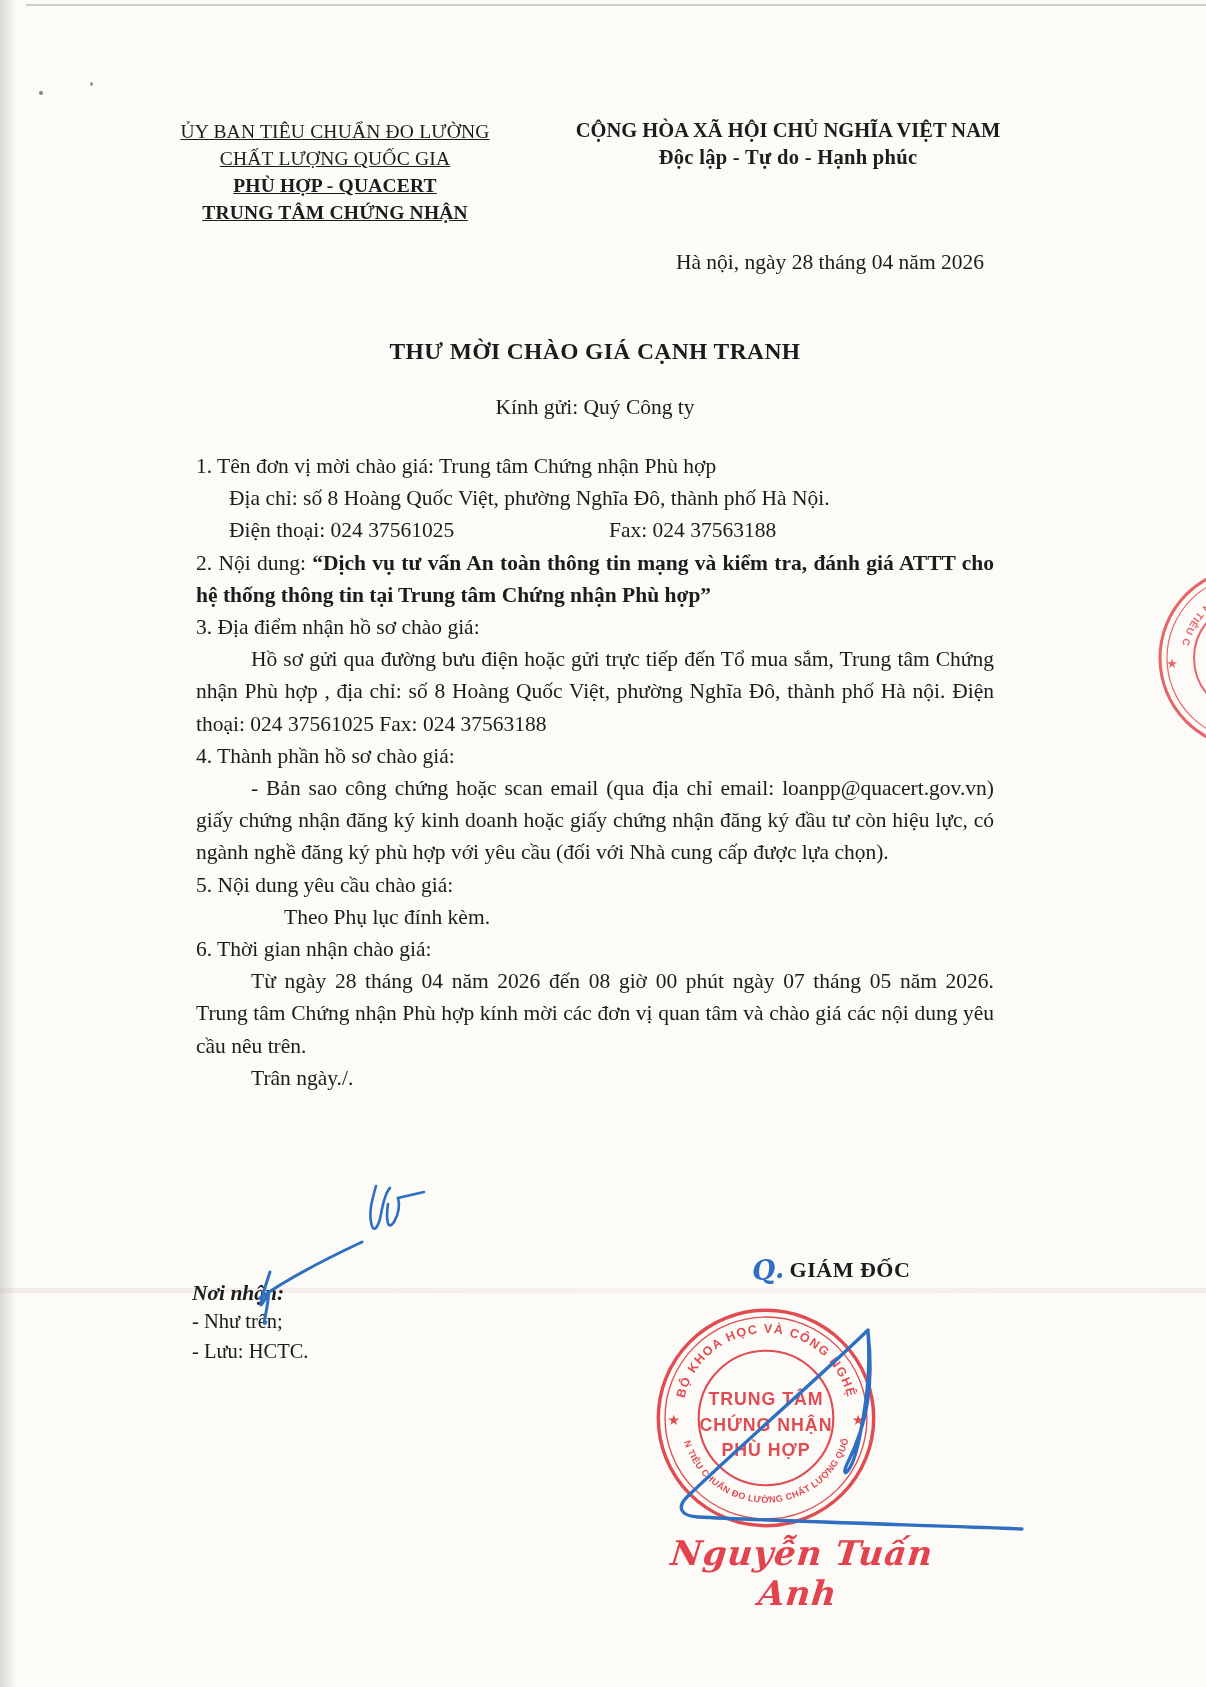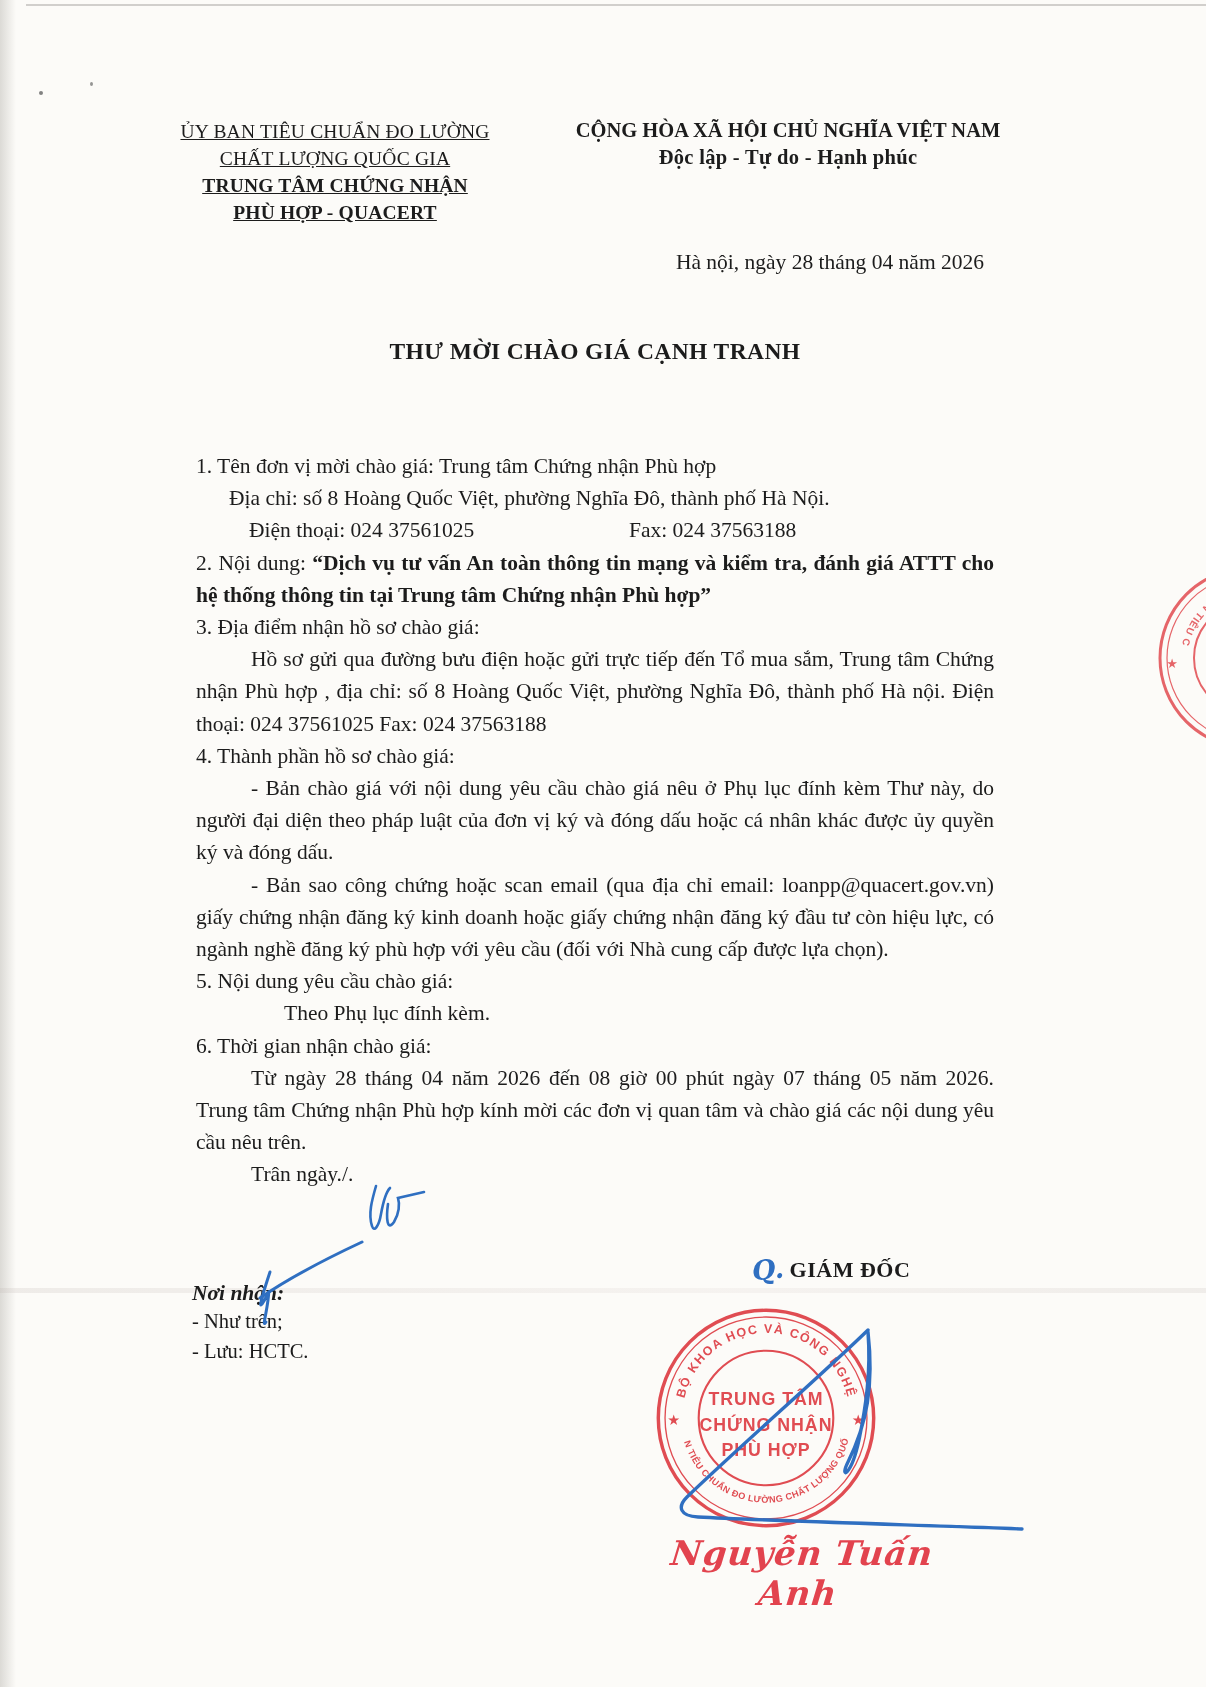--- a/index.html
+++ b/index.html
@@ -29,21 +29,21 @@
 
   .doc-title{position:absolute;left:195px;top:338px;width:800px;text-align:center;
     font-weight:bold;font-size:23.5px;letter-spacing:.4px;}
   .recipient{position:absolute;left:195px;top:395px;width:800px;text-align:center;font-size:21.5px;}
 
   
   .body-col{position:absolute;left:196px;top:450px;width:798px;font-size:21.5px;line-height:32.2px;}
   .body-col p{margin:0;text-align:justify;}
   .ind1{padding-left:33px;}
   .pind p, p.pind{text-indent:55px;}
-  .phone-row .ph{display:inline-block;min-width:380px;margin-left:20px;}
+  .phone-row .ph{display:inline-block;min-width:380px;}
   .bseg{font-weight:bold;}
   .u{}
   .mt2{margin-top:2px;} .mt4{margin-top:4px;}
   .closing-row{padding-left:55px;margin-top:3px;}
 
   
   .signer-block{position:absolute;left:752px;top:1254px;white-space:nowrap;}
   .hand-q{font-family:"DejaVu Serif",serif;font-style:italic;font-weight:bold;color:#2f6fc1;
     font-size:27px;display:inline-block;transform:rotate(-6deg);margin-right:6px;vertical-align:-2px;}
   .signer-title{font-weight:bold;font-size:22px;letter-spacing:.5px;}
@@ -68,42 +68,42 @@
 
   <div class="scan-topline"></div>
   <div class="scan-leftedge"></div>
   <div class="speck1"></div>
   <div class="speck2"></div>
   <div class="scan-band"></div>
 
   <div class="hdr-left">
     <div>ỦY BAN TIÊU CHUẨN ĐO LƯỜNG</div>
     <div>CHẤT LƯỢNG QUỐC GIA</div>
+    <div class="b">PHÙ HỢP - QUACERT</div>
     <div class="b">TRUNG TÂM CHỨNG NHẬN</div>
-    <div class="b">PHÙ HỢP - QUACERT</div>
   </div>
 
   <div class="hdr-right">
     <div class="l1">CỘNG HÒA XÃ HỘI CHỦ NGHĨA VIỆT NAM</div>
     <div class="l2">Độc lập - Tự do - Hạnh phúc</div>
   </div>
 
   <div class="date-line">Hà nội, ngày 28 tháng 04 năm 2026</div>
 
   <div class="doc-title">THƯ MỜI CHÀO GIÁ CẠNH TRANH</div>
+  <div class="recipient">Kính gửi: Quý Công ty</div>
 
   <div class="body-col">
     <p>1. Tên đơn vị mời chào giá: Trung tâm Chứng nhận Phù hợp</p>
     <p class="ind1">Địa chỉ: số 8 Hoàng Quốc Việt, phường Nghĩa Đô, thành phố Hà Nội.</p>
     <p class="ind1 phone-row"><span class="ph">Điện thoại: 024 37561025</span><span>Fax: 024 37563188</span></p>
     <p class="mt2"><span>2. Nội dung:</span> <span class="bseg">“Dịch vụ tư vấn An toàn thông tin mạng và kiểm tra, đánh giá ATTT cho hệ thống thông tin tại Trung tâm Chứng nhận Phù hợp”</span></p>
     <p>3. Địa điểm nhận hồ sơ chào giá:</p>
     <p class="pind mt2">Hồ sơ gửi qua đường bưu điện hoặc gửi trực tiếp đến Tổ mua sắm, Trung tâm Chứng nhận Phù hợp , địa chỉ: số 8 Hoàng Quốc Việt, phường Nghĩa Đô, thành phố Hà nội. Điện thoại: 024 37561025 Fax: 024 37563188</p>
     <p>4. Thành phần hồ sơ chào giá:</p>
-    <p class="pind mt2">- Bản chào giá với nội dung yêu cầu chào giá nêu ở Phụ lục đính kèm Thư này, do người đại diện theo pháp luật của đơn vị ký và đóng dấu hoặc cá nhân khác được ủy quyền ký và đóng dấu.</p>
     <p class="pind mt2"><span>- Bản sao công chứng hoặc scan email (qua địa chỉ email: </span><span class="u">loanpp@quacert.gov.vn</span><span>) giấy chứng nhận đăng ký kinh doanh hoặc giấy chứng nhận đăng ký đầu tư còn hiệu lực, có ngành nghề đăng ký phù hợp với yêu cầu (đối với Nhà cung cấp được lựa chọn).</span></p>
     <p>5. Nội dung yêu cầu chào giá:</p>
     <p class="ind1 pind">Theo Phụ lục đính kèm.</p>
     <p>6. Thời gian nhận chào giá:</p>
     <p class="pind mt4">Từ ngày 28 tháng 04 năm 2026 đến 08 giờ 00 phút ngày 07 tháng 05 năm 2026. Trung tâm Chứng nhận Phù hợp kính mời các đơn vị quan tâm và chào giá các nội dung yêu cầu nêu trên.</p>
     <p class="closing-row">Trân ngày./.</p>
   </div>
 
   <svg class="squiggle-svg" width="70" height="70" viewBox="0 0 70 70">
     <g fill="none" stroke="#2f6fc1" stroke-width="2.6" stroke-linecap="round">

